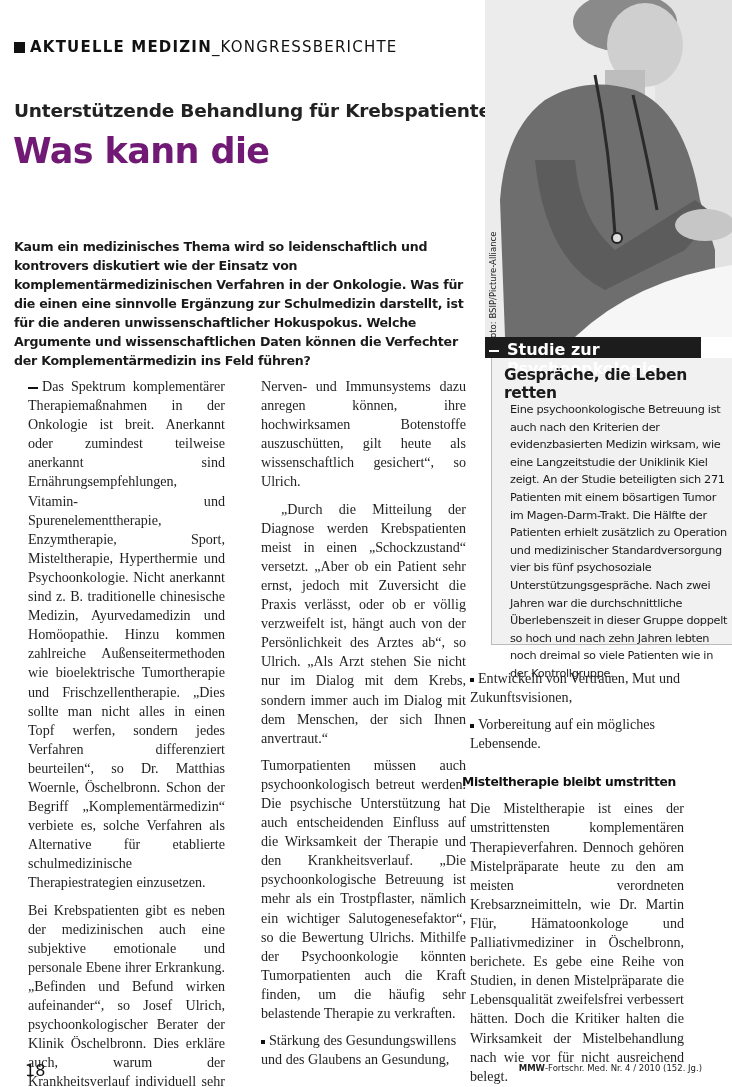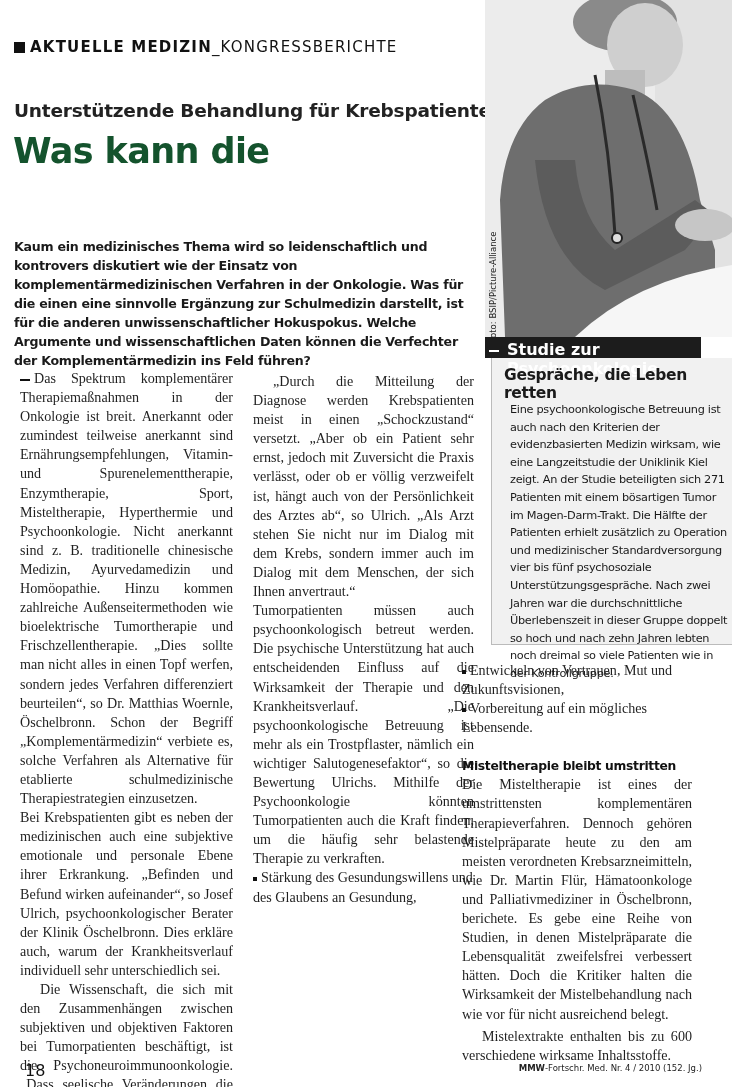--- a/index.html
+++ b/index.html
@@ -5,35 +5,35 @@
     * { box-sizing: border-box; margin: 0; padding: 0; }
     html, body { width: 732px; height: 1087px; background: #ffffff; overflow: hidden; }
     body { position: relative; color: #1a1a1a; font-family: "Liberation Serif", serif; }
 
     .section-header { position: absolute; left: 14px; top: 38px; font-family: "DejaVu Sans", sans-serif; font-size: 15px; letter-spacing: 1.2px; color: #111; display: flex; align-items: center; }
     .section-header .sq { width: 11px; height: 11px; background: #111; margin-right: 5px; display: inline-block; }
     .section-header .bold { font-weight: bold; }
     .section-header .light { font-weight: normal; }
 
     .kicker { position: absolute; left: 14px; top: 100px; font-family: "DejaVu Sans", sans-serif; font-size: 18.5px; font-weight: bold; color: #222; letter-spacing: -0.2px; }
-    .headline { position: absolute; left: 13px; top: 131px; width: 470px; font-family: "DejaVu Sans", sans-serif; font-size: 35px; font-weight: bold; line-height: 40px; color: #14532d; letter-spacing: -0.6px; }
+    .headline { position: absolute; left: 13px; top: 131px; width: 470px; font-family: "DejaVu Sans", sans-serif; font-size: 35px; font-weight: bold; line-height: 40px; color: #701a75; letter-spacing: -0.6px; }
 
     .lead { position: absolute; left: 14px; top: 237px; width: 460px; font-family: "DejaVu Sans", sans-serif; font-size: 12.6px; font-weight: bold; line-height: 19px; color: #1a1a1a; letter-spacing: -0.25px; }
 
     .photo { position: absolute; left: 485px; top: 0; width: 247px; height: 337px; overflow: hidden; background: linear-gradient(180deg, #f4f4f4 0%, #e8e8e8 60%, #d8d8d8 100%); }
     .photo .credit { position: absolute; left: -62px; top: 282px; transform: rotate(-90deg); transform-origin: center; font-family: "DejaVu Sans", sans-serif; font-size: 8.5px; color: #222; white-space: nowrap; width: 140px; text-align: center; }
 
     .box-bar { position: absolute; left: 485px; top: 337px; width: 216px; height: 21px; background: #1c1c1c; color: #fff; font-family: "DejaVu Sans", sans-serif; font-size: 16px; font-weight: bold; padding: 3px 0 0 22px; }
     .box-bar .dash { position: absolute; left: 4px; top: 13px; width: 10px; height: 2px; background: #fff; }
     .box { position: absolute; left: 491px; top: 358px; width: 241px; height: 287px; background: #f1f1f1; border-left: 1px solid #bbb; border-bottom: 1px solid #bbb; }
     .box-title { position: absolute; left: 504px; top: 366px; font-family: "DejaVu Sans", sans-serif; font-size: 15.5px; font-weight: bold; color: #1a1a1a; letter-spacing: -0.3px; }
     .box-text { position: absolute; left: 510px; top: 401px; width: 220px; font-family: "DejaVu Sans", sans-serif; font-size: 11.3px; line-height: 17.6px; color: #1a1a1a; letter-spacing: -0.3px; }
 
     .col { position: absolute; font-size: 14.1px; line-height: 19.1px; color: #1f1f1f; text-align: justify; }
-    .col p { margin: 0; }
+    .col p { margin: 8px; }
     .col p.indent { text-indent: 20px; }
     .col .dash-lead { display: inline-block; width: 10px; height: 2px; background: #111; margin-right: 4px; vertical-align: middle; }
     .col h3 { font-family: "DejaVu Sans", sans-serif; font-size: 12.3px; font-weight: bold; line-height: 18px; color: #111; text-align: left; letter-spacing: -0.3px; }
     .col .bullet { text-align: left; }
     .col .bullet .b { display: inline-block; width: 4px; height: 4px; background: #111; margin-right: 4px; vertical-align: middle; }
     .col1 { left: 20px; top: 369px; width: 213px; }
     .col2 { left: 253px; top: 369px; width: 221px; }
     .col3 { left: 462px; top: 661px; width: 230px; }
 
     .folio { position: absolute; left: 25px; top: 1061px; font-family: "DejaVu Sans", sans-serif; font-size: 16px; color: #111; }
@@ -90,20 +90,21 @@
 <div class="box-title">Gespräche, die Leben retten</div>
 <div class="box-text">Eine psychoonkologische Betreuung ist auch nach den Kriterien der evidenzbasierten Medizin wirksam, wie eine Langzeitstudie der Uniklinik Kiel zeigt. An der Studie beteiligten sich 271 Patienten mit einem bösartigen Tumor im Magen-Darm-Trakt. Die Hälfte der Patienten erhielt zusätzlich zu Operation und medizinischer Standardversorgung vier bis fünf psychosoziale Unterstützungsgespräche. Nach zwei Jahren war die durchschnittliche Überlebenszeit in dieser Gruppe doppelt so hoch und nach zehn Jahren lebten noch dreimal so viele Patienten wie in der Kontrollgruppe.</div>
 
 <div class="col col1">
   <p><span class="dash-lead"></span><span>Das Spektrum komplementärer Therapiemaßnahmen in der Onkologie ist breit. Anerkannt oder zumindest teilweise anerkannt sind Ernährungsempfehlungen, Vitamin- und Spurenelementtherapie, Enzymtherapie, Sport, Misteltherapie, Hyperthermie und Psychoonkologie. Nicht anerkannt sind z. B. traditionelle chinesische Medizin, Ayurvedamedizin und Homöopathie. Hinzu kommen zahlreiche Außenseitermethoden wie bioelektrische Tumortherapie und Frischzellentherapie. „Dies sollte man nicht alles in einen Topf werfen, sondern jedes Verfahren differenziert beurteilen“, so Dr. Matthias Woernle, Öschelbronn. Schon der Begriff „Komplementärmedizin“ verbiete es, solche Verfahren als Alternative für etablierte schulmedizinische Therapiestrategien einzusetzen.</span></p>
   <p>Bei Krebspatienten gibt es neben der medizinischen auch eine subjektive emotionale und personale Ebene ihrer Erkrankung. „Befinden und Befund wirken aufeinander“, so Josef Ulrich, psychoonkologischer Berater der Klinik Öschelbronn. Dies erkläre auch, warum der Krankheitsverlauf individuell sehr unterschiedlich sei.</p>
   <p class="indent">Die Wissenschaft, die sich mit den Zusammenhängen zwischen subjektiven und objektiven Faktoren bei Tumorpatienten beschäftigt, ist die Psychoneuroimmunoonkologie. „Dass seelische Veränderungen die Zellen des</p>
 </div>
 
 <div class="col col2">
+  <p>Nerven- und Immunsystems dazu anregen können, ihre hochwirksamen Botenstoffe auszuschütten, gilt heute als wissenschaftlich gesichert“, so Ulrich.</p>
   <p class="indent" style="margin-top: 3px;">„Durch die Mitteilung der Diagnose werden Krebspatienten meist in einen „Schockzustand“ versetzt. „Aber ob ein Patient sehr ernst, jedoch mit Zuversicht die Praxis verlässt, oder ob er völlig verzweifelt ist, hängt auch von der Persönlichkeit des Arztes ab“, so Ulrich. „Als Arzt stehen Sie nicht nur im Dialog mit dem Krebs, sondern immer auch im Dialog mit dem Menschen, der sich Ihnen anvertraut.“</p>
   <p>Tumorpatienten müssen auch psychoonkologisch betreut werden. Die psychische Unterstützung hat auch entscheidenden Einfluss auf die Wirksamkeit der Therapie und den Krankheitsverlauf. „Die psychoonkologische Betreuung ist mehr als ein Trostpflaster, nämlich ein wichtiger Salutogenesefaktor“, so die Bewertung Ulrichs. Mithilfe der Psychoonkologie könnten Tumorpatienten auch die Kraft finden, um die häufig sehr belastende Therapie zu verkraften.</p>
   <p class="bullet"><span class="b"></span><span>Stärkung des Gesundungswillens und des Glaubens an Gesundung,</span></p>
 
 </div>
 
 <div class="col col3">
   <p class="bullet"><span class="b"></span><span>Entwickeln von Vertrauen, Mut und Zukunftsvisionen,</span></p>
   <p class="bullet"><span class="b"></span><span>Vorbereitung auf ein mögliches Lebensende.</span></p>
   <h3 style="margin-top: 20px;">Misteltherapie bleibt umstritten</h3>

